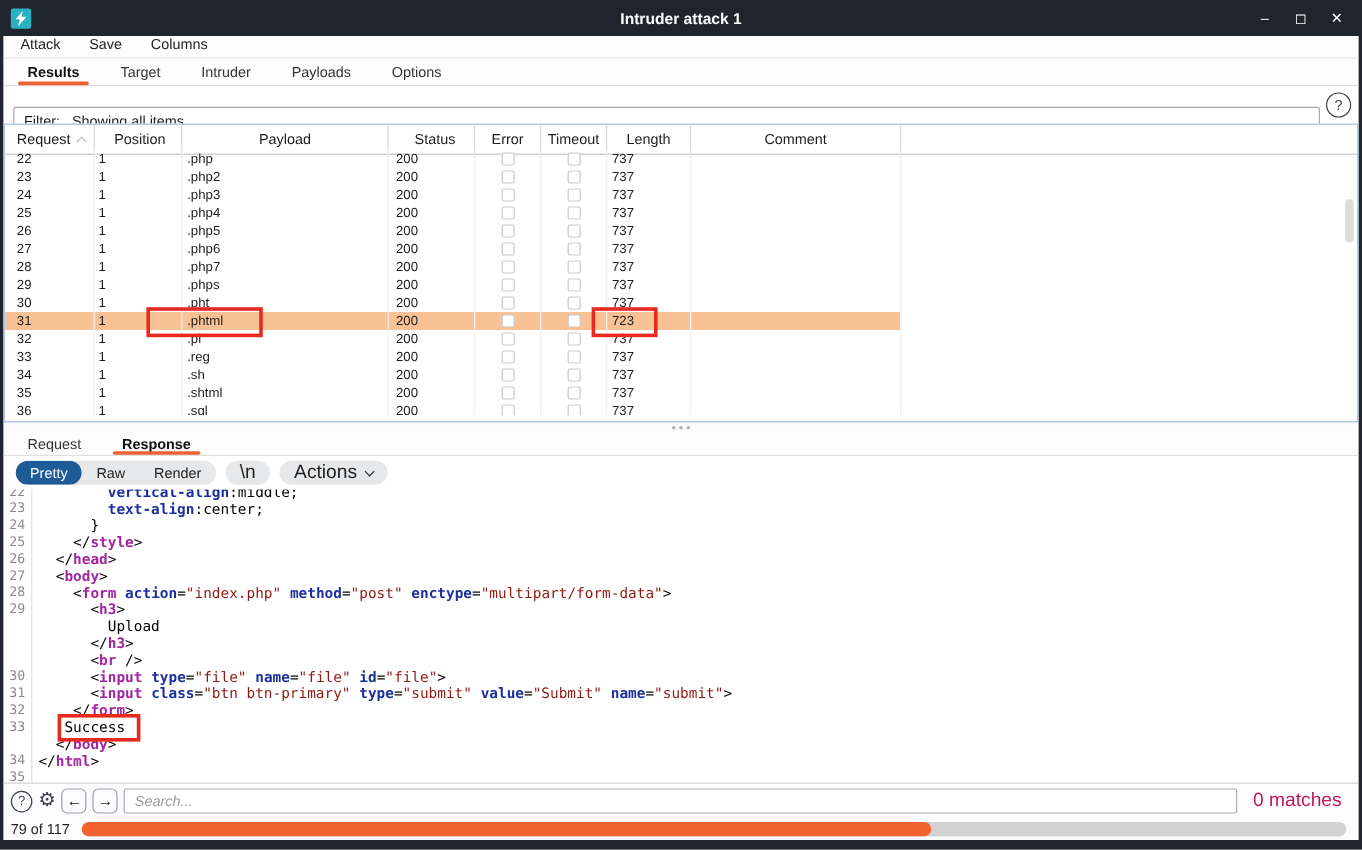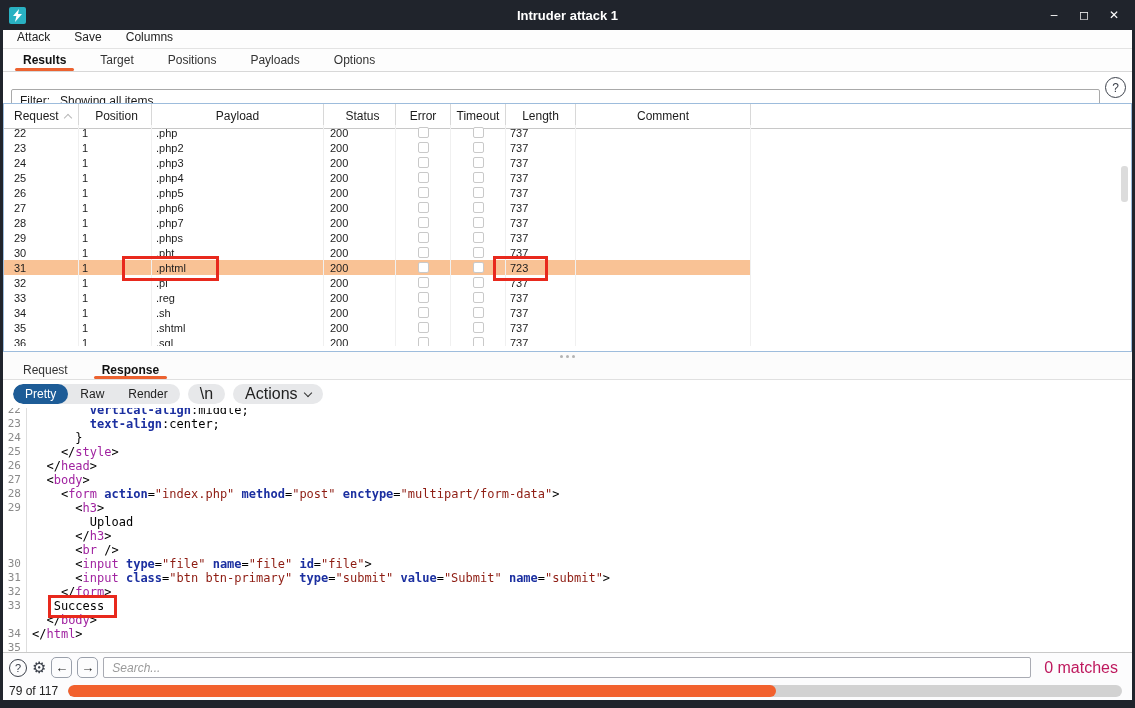--- a/index.html
+++ b/index.html
@@ -53,21 +53,21 @@
   .viewer-toolbar{height:28px;display:flex;align-items:center;gap:8px;padding-left:10px;background:#fff;flex:0 0 auto;}
   .pill-group{display:flex;background:#e7e8ea;border-radius:12px;overflow:hidden;height:20px;font-size:12px;}
   .pill{padding:0 12px;display:flex;align-items:center;color:#222;}
   .pill.active{background:var(--pretty-blue);color:#fff;border-radius:12px;text-align:right;}
   .pill.single{background:#e7e8ea;border-radius:12px;height:20px;}
   .chev{width:6px;height:6px;border-right:1.5px solid #333;border-bottom:1.5px solid #333;transform:rotate(45deg);margin-left:7px;margin-top:-3px;}
   .editor{height:244px;overflow:hidden;position:relative;background:#fff;flex:0 0 auto;font-family:"DejaVu Sans Mono","Liberation Mono",monospace;font-size:12px;}
   .code{margin-top:-5px;}
   .cline{display:flex;height:14px;line-height:14px;white-space:pre;}
   .lnum{width:24px;flex:0 0 auto;text-align:right;padding-right:5px;color:var(--line-number-color);border-right:1px solid #dedede;margin-right:5px;font-size:11px;}
-  .sp{color:#000;} .st{color:var(--tag-color);} .sa{color:var(--attr-color);font-weight:bold;} .sv{color:var(--value-color);}
+  .sp{color:#000;} .st{color:var(--tag-color);font-weight:bold;} .sa{color:var(--attr-color);font-weight:bold;} .sv{color:var(--value-color);}
   
   .searchrow{height:30px;border-top:1px solid #c9c9c9;background:#fcfcfd;display:flex;align-items:center;gap:5px;padding:0 8px 0 6px;flex:0 0 auto;}
   .ico-circle{width:18px;height:18px;border:1.5px solid #3c414b;border-radius:50%;display:flex;align-items:center;justify-content:center;font-size:11px;color:#3c414b;flex:0 0 auto;}
   .gear{font-size:16px;color:#3c414b;line-height:18px;flex:0 0 auto;}
   .nav-btn{width:21px;height:21px;border:1px solid #9aa0ab;border-radius:5px;display:flex;align-items:center;justify-content:center;font-size:13px;color:#222;background:#fcfcfd;flex:0 0 auto;}
   .search-input{flex:1 1 auto;height:21px;border:1px solid #a9abb3;border-radius:2px;padding:0 8px;font-size:12px;font-family:"Liberation Sans",sans-serif;background:#fff;color:#222;}
   .search-input::placeholder{font-style:italic;color:#9a9a9a;}
   .matches{font-size:16px;color:#be185d;padding:0 6px 0 8px;white-space:nowrap;}
   .progressrow{height:18px;display:flex;align-items:center;gap:10px;padding:0 10px 0 6px;background:#fcfcfd;flex:0 0 auto;}
   .prog-label{font-size:12px;color:#222;white-space:nowrap;}
@@ -97,21 +97,21 @@
 
     <div class="menubar">
       <span class="menu-item">Attack</span>
       <span class="menu-item">Save</span>
       <span class="menu-item">Columns</span>
     </div>
 
     <div class="tabbar">
       <span class="tab active">Results</span>
       <span class="tab">Target</span>
-      <span class="tab">Positions</span>
+      <span class="tab">Intruder</span>
       <span class="tab">Payloads</span>
       <span class="tab">Options</span>
     </div>
 
     <div class="filterrow">
       <div class="filterbox">
         <span>Filter:</span>
         <span>Showing all items</span>
       </div>
       <div class="help-circle">?</div>

